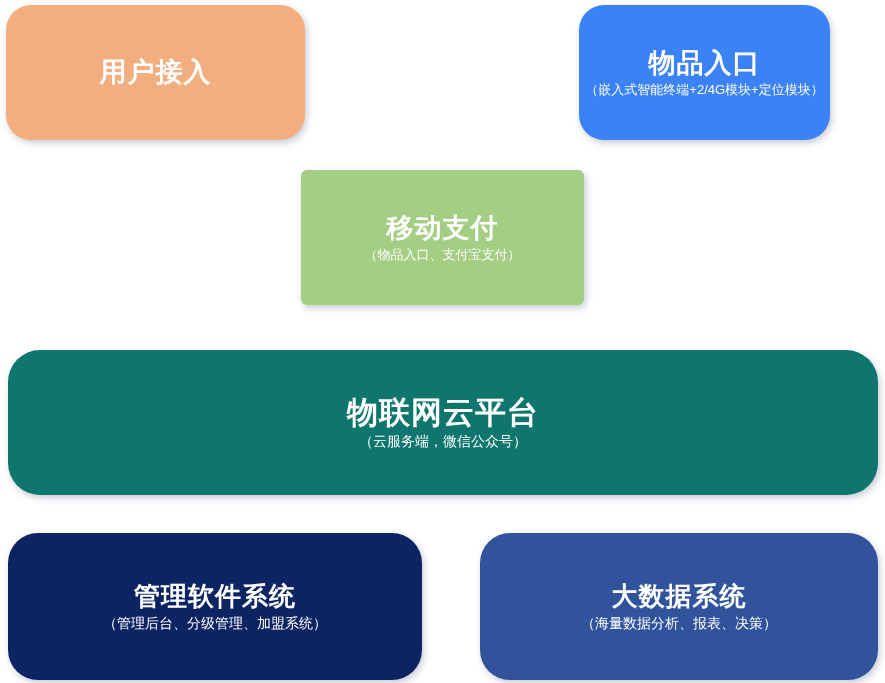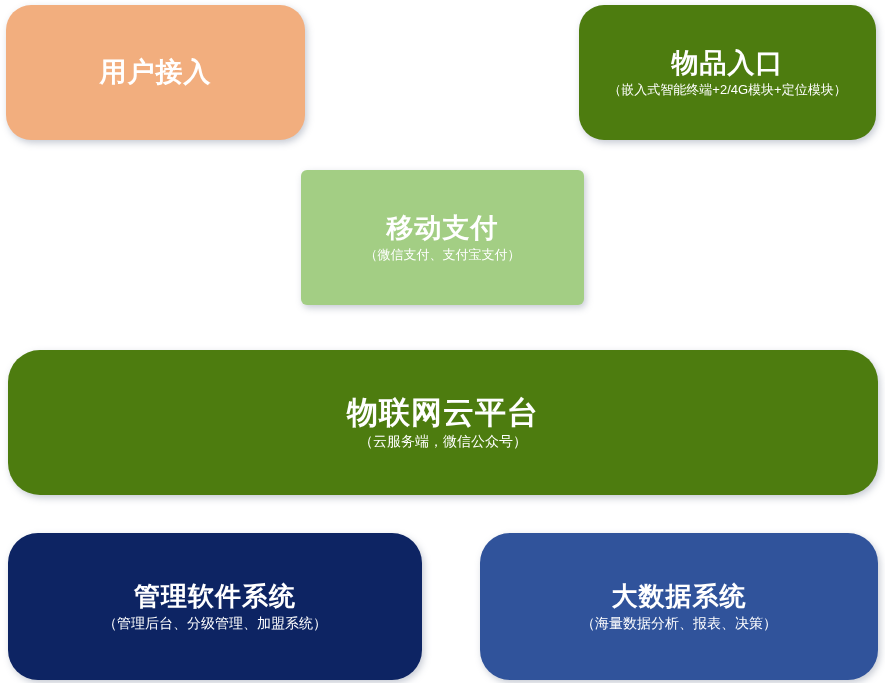--- a/index.html
+++ b/index.html
@@ -51,23 +51,23 @@
     background: #f2ae7e;
     border-radius: 25px;
   }
   #node-user-access .title { font-size: 27px; }
   #node-user-access .subtitle { font-size: 13px; }
 
   
   #node-item-entry {
     left: 579px;
     top: 5px;
-    width: 297px;
+    width: 251px;
     height: 135px;
-    background: #4d7c0f;
+    background: #3b82f6;
     border-radius: 25px;
   }
   #node-item-entry .title { font-size: 27px; }
   #node-item-entry .subtitle { font-size: 13px; }
 
   
   #node-mobile-payment {
     left: 301px;
     top: 170px;
     width: 283px;
@@ -77,21 +77,21 @@
   }
   #node-mobile-payment .title { font-size: 27px; }
   #node-mobile-payment .subtitle { font-size: 13px; }
 
   
   #node-iot-platform {
     left: 8px;
     top: 350px;
     width: 870px;
     height: 145px;
-    background: #4d7c0f;
+    background: #0f766e;
     border-radius: 32px;
   }
   #node-iot-platform .title { font-size: 31px; }
   #node-iot-platform .subtitle { font-size: 14px; }
 
   
   #node-management-system {
     left: 8px;
     top: 533px;
     width: 414px;
@@ -123,21 +123,21 @@
     <div class="title">用户接入</div>
   </div>
 
   <div class="node" id="node-item-entry">
     <div class="title">物品入口</div>
     <div class="subtitle">（嵌入式智能终端+2/4G模块+定位模块）</div>
   </div>
 
   <div class="node" id="node-mobile-payment">
     <div class="title">移动支付</div>
-    <div class="subtitle">（微信支付、支付宝支付）</div>
+    <div class="subtitle">（物品入口、支付宝支付）</div>
   </div>
 
   <div class="node" id="node-iot-platform">
     <div class="title">物联网云平台</div>
     <div class="subtitle">（云服务端，微信公众号）</div>
   </div>
 
   <div class="node" id="node-management-system">
     <div class="title">管理软件系统</div>
     <div class="subtitle">（管理后台、分级管理、加盟系统）</div>

